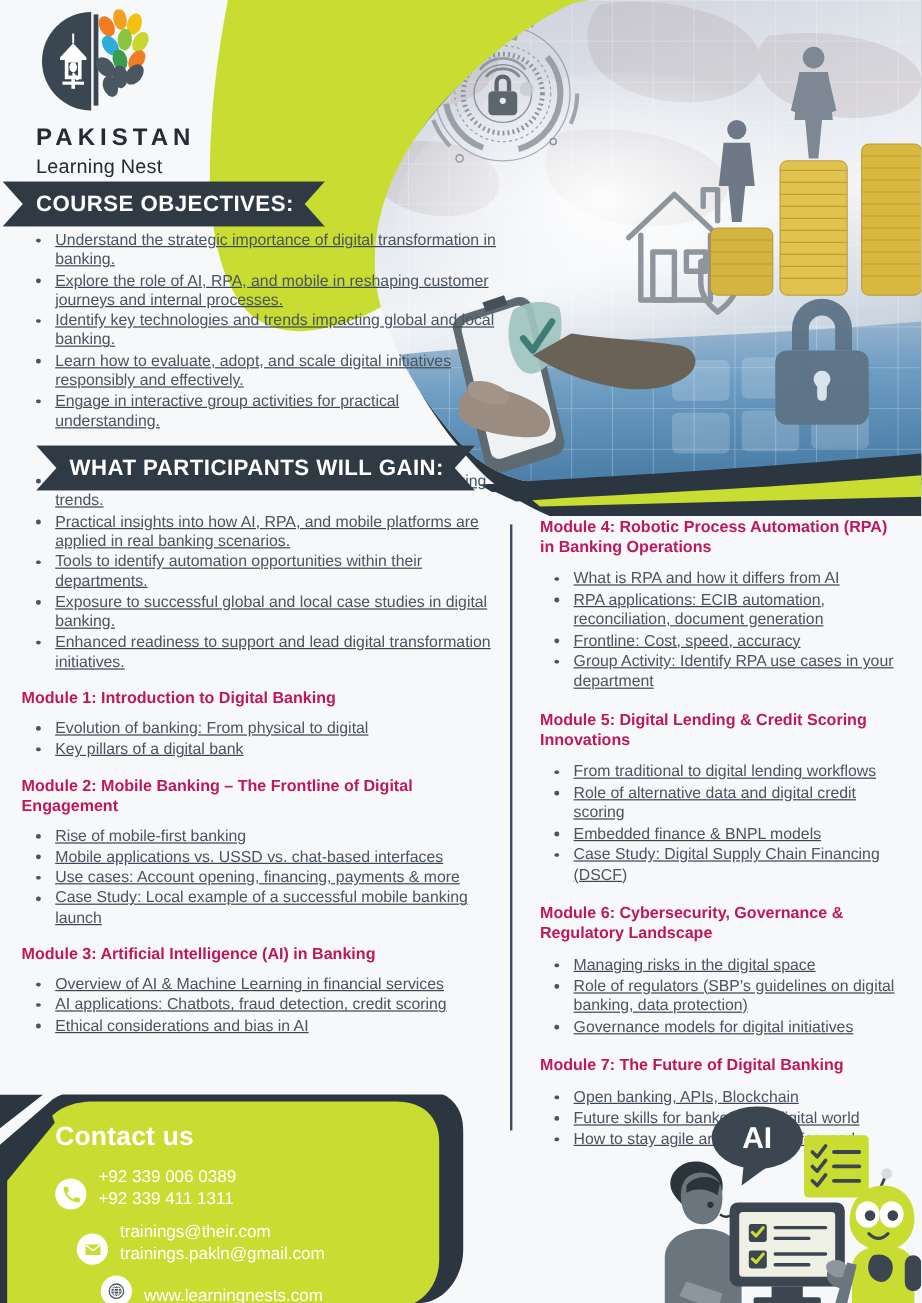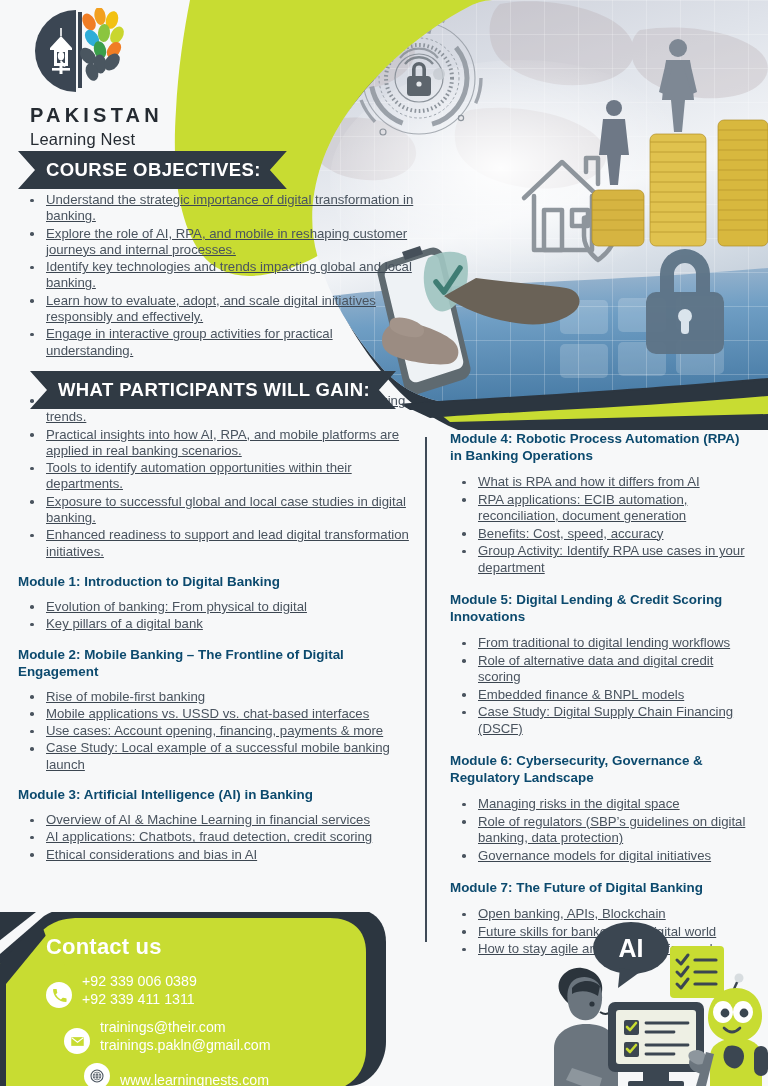--- a/index.html
+++ b/index.html
@@ -65,21 +65,21 @@
     align-items: center;
     color: #ffffff;
     font-weight: 700;
     font-size: 18.5px;
     letter-spacing: .4px;
     padding-left: 28px;
     padding-right: 26px;
     -webkit-clip-path: polygon(0 0, 100% 0, 100% 100%, 0 100%, 0 100%, 16px 50%, 0 0);
     clip-path: polygon(0 0, 100% 0, calc(100% - 17px) 50%, 100% 100%, 0 100%, 17px 50%);
   }
-  #ribbon-objectives { left: 18px; top: 151px; }
+  #ribbon-objectives { left: 2px; top: 151px; }
   #ribbon-gain { left: 30px; top: 371px; }
 
   
   .col {
     position: absolute;
     z-index: 20;
   }
   .col-left  { left: 18px;  top: 192px; width: 398px; }
   .col-right { left: 450px; top: 430px; width: 300px; }
 
@@ -109,21 +109,21 @@
     content: "";
     position: absolute;
     left: 8px; top: 6.5px;
     width: 3.6px; height: 3.6px;
     border-radius: 50%;
     background: #4a545f;
   }
   .module-title {
     font-size: 13.4px;
     font-weight: 700;
-    color: #0c4a6e;
+    color: #be185d;
     line-height: 17px;
     margin-top: 13px;
     margin-bottom: 9px;
   }
 
   .col-right ul.bullets li { font-size: 13.2px; line-height: 16.5px; }
   .col-right .module-title { margin-top: 15px; margin-bottom: 10px; }
 
   
   .contact-wrap {
@@ -436,21 +436,21 @@
   </div>
 
   <div class="divider"></div>
 
   <div class="col col-right">
     <div>
         <div class="module-title" style="margin-top: 0px;">Module 4: Robotic Process Automation (RPA) in Banking Operations</div>
         <ul class="bullets">
           <li>What is RPA and how it differs from AI</li>
           <li>RPA applications: ECIB automation, reconciliation, document generation</li>
-          <li>Benefits: Cost, speed, accuracy</li>
+          <li>Frontline: Cost, speed, accuracy</li>
           <li>Group Activity: Identify RPA use cases in your department</li>
         </ul>
         <div class="module-title">Module 5: Digital Lending &amp; Credit Scoring Innovations</div>
         <ul class="bullets">
           <li>From traditional to digital lending workflows</li>
           <li>Role of alternative data and digital credit scoring</li>
           <li>Embedded finance &amp; BNPL models</li>
           <li>Case Study: Digital Supply Chain Financing (DSCF)</li>
         </ul>
         <div class="module-title">Module 6: Cybersecurity, Governance &amp; Regulatory Landscape</div>

